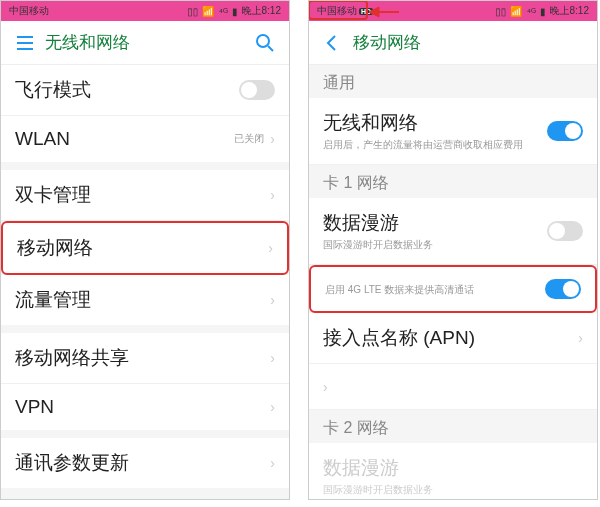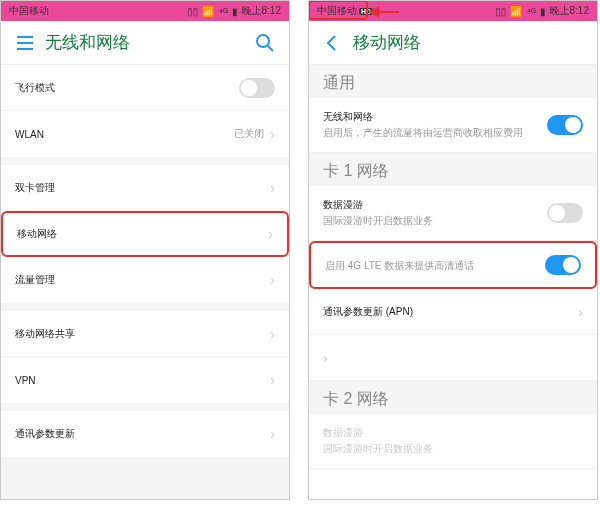--- a/index.html
+++ b/index.html
@@ -13,21 +13,21 @@
   .hd-badge { background: #333; color: #fff; font-size: 7px; padding: 0 2px; border-radius: 2px; font-weight: bold; }
   .header { background: #fff; height: 44px; display: flex; align-items: center; padding: 0 12px; border-bottom: 1px solid #eee; }
   .header-icon { width: 24px; display: flex; align-items: center; justify-content: center; color: #2096f3; }
   .header-title { flex: 1; font-size: 17px; color: #15803d; margin-left: 8px; }
   .header-search { color: #2096f3; }
   .section-header { padding: 8px 14px 4px; font-size: 16px; color: #888; background: #f5f5f5; }
   .row { background: #fff; padding: 12px 14px; display: flex; align-items: center; justify-content: space-between; border-bottom: 1px solid #f0f0f0; min-height: 46px; }
   .row:last-child { border-bottom: none; }
   .row-group { margin-bottom: 8px; }
   .row-main { flex: 1; }
-  .row-label { font-size: 10px; color: #222; }
+  .row-label { font-size: 19px; color: #222; }
   .row-sub { font-size: 10px; color: #999; margin-top: 2px; }
   .row-value { font-size: 10px; color: #999; margin-right: 6px; }
   .row.disabled .row-label { color: #ccc; }
   .row.disabled .row-sub { color: #ccc; }
   .chevron { color: #ccc; font-size: 14px; }
   .toggle { width: 36px; height: 20px; border-radius: 10px; position: relative; }
   .toggle.off { background: #ddd; }
   .toggle.on { background: #2096f3; }
   .toggle::after { content: ""; position: absolute; width: 16px; height: 16px; border-radius: 50%; background: #fff; top: 2px; }
   .toggle.off::after { left: 2px; }
@@ -180,21 +180,21 @@
       <div class="toggle off"></div>
     </div>
     <div class="row highlight-red">
       <div class="row-main">
         <div class="row-sub">启用 4G LTE 数据来提供高清通话</div>
       </div>
       <div class="toggle on"></div>
     </div>
     <div class="row">
       <div class="row-main">
-          <div class="row-label">通讯参数更新 (APN)</div>
+          <div class="row-label">接入点名称 (APN)</div>
         </div>
       <span class="chevron">›</span>
     </div>
     <div class="row">
       <span class="chevron">›</span>
     </div>
 
     <div class="section-header">卡 2 网络</div>
     <div class="row disabled">
       <div class="row-main">

